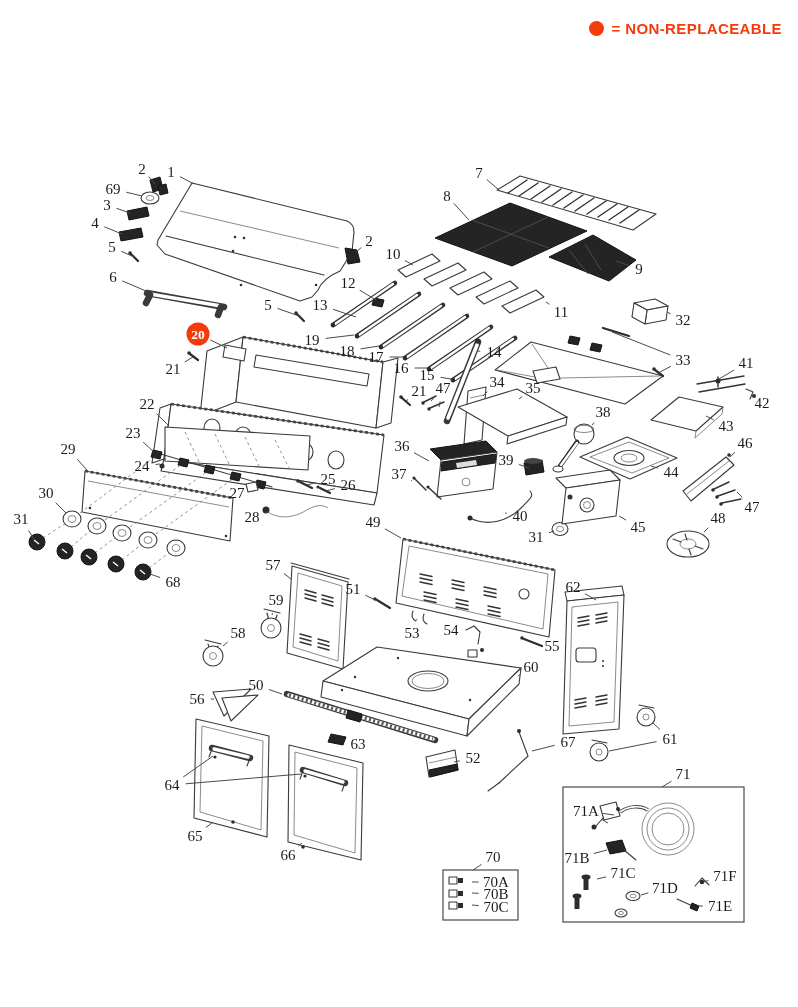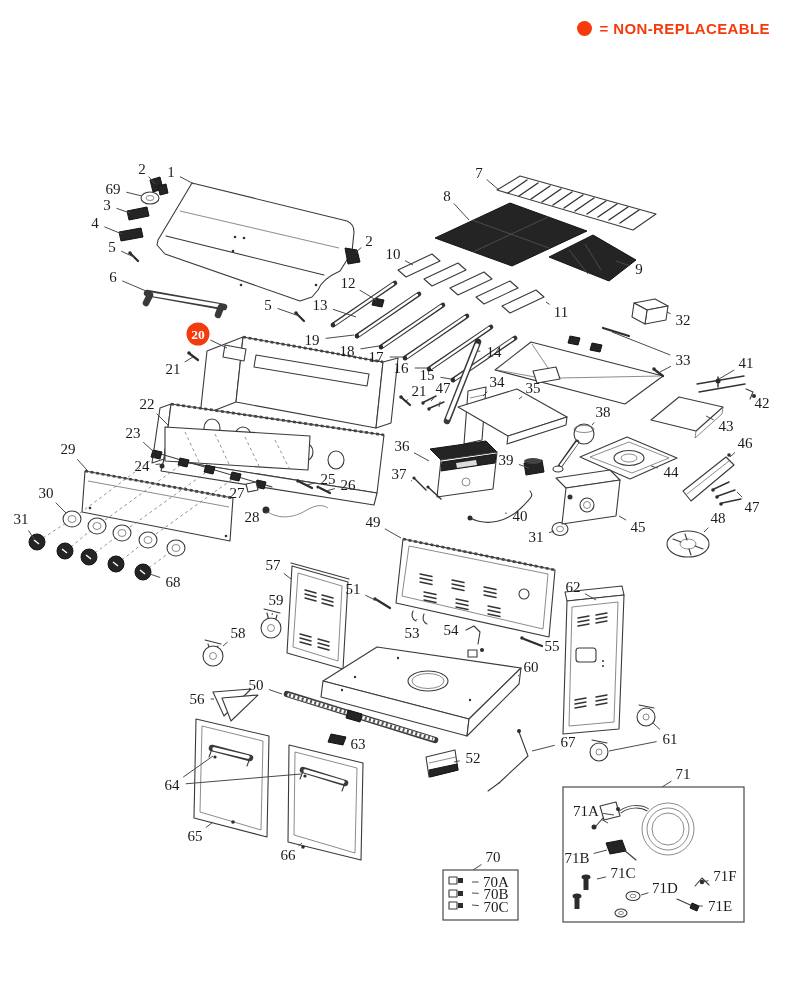--- a/index.html
+++ b/index.html
@@ -1,19 +1,19 @@
 <!DOCTYPE html>
 <html><head>
 <meta charset="utf-8">
 <style>
   html,body{margin:0;padding:0;background:#fff;}
   .stage{position:relative;width:798px;height:1007px;background:#ffffff;overflow:hidden;
          font-family:"Liberation Serif",serif;}
   .stage svg{position:absolute;left:0;top:0;}
-  .legend{position:absolute;top:20px;right:28px;display:flex;align-items:center;gap:7px;
+  .legend{position:absolute;top:20px;right:16px;display:flex;align-items:center;gap:7px;
           font:bold 15px "Liberation Sans",sans-serif;letter-spacing:.4px;}
   .legend-dot{width:15px;height:15px;border-radius:50%;display:inline-block;}
   
   .w{fill:#ffffff;stroke:#3a3a3a;stroke-width:1.1;stroke-linejoin:round;}
   .d{fill:#242424;stroke:#141414;stroke-width:1;stroke-linejoin:round;}
   .ln{stroke:#3a3a3a;stroke-width:1.1;fill:none;stroke-linecap:round;stroke-linejoin:round;}
   .thin{stroke:#5a5a5a;stroke-width:.7;fill:none;}
   .seam{stroke:#555;stroke-width:.8;fill:none;}
   .tube{stroke:#333;stroke-width:4.6;stroke-linecap:round;fill:none;}
   .tubein{stroke:#fff;stroke-width:2.4;stroke-linecap:round;fill:none;}

